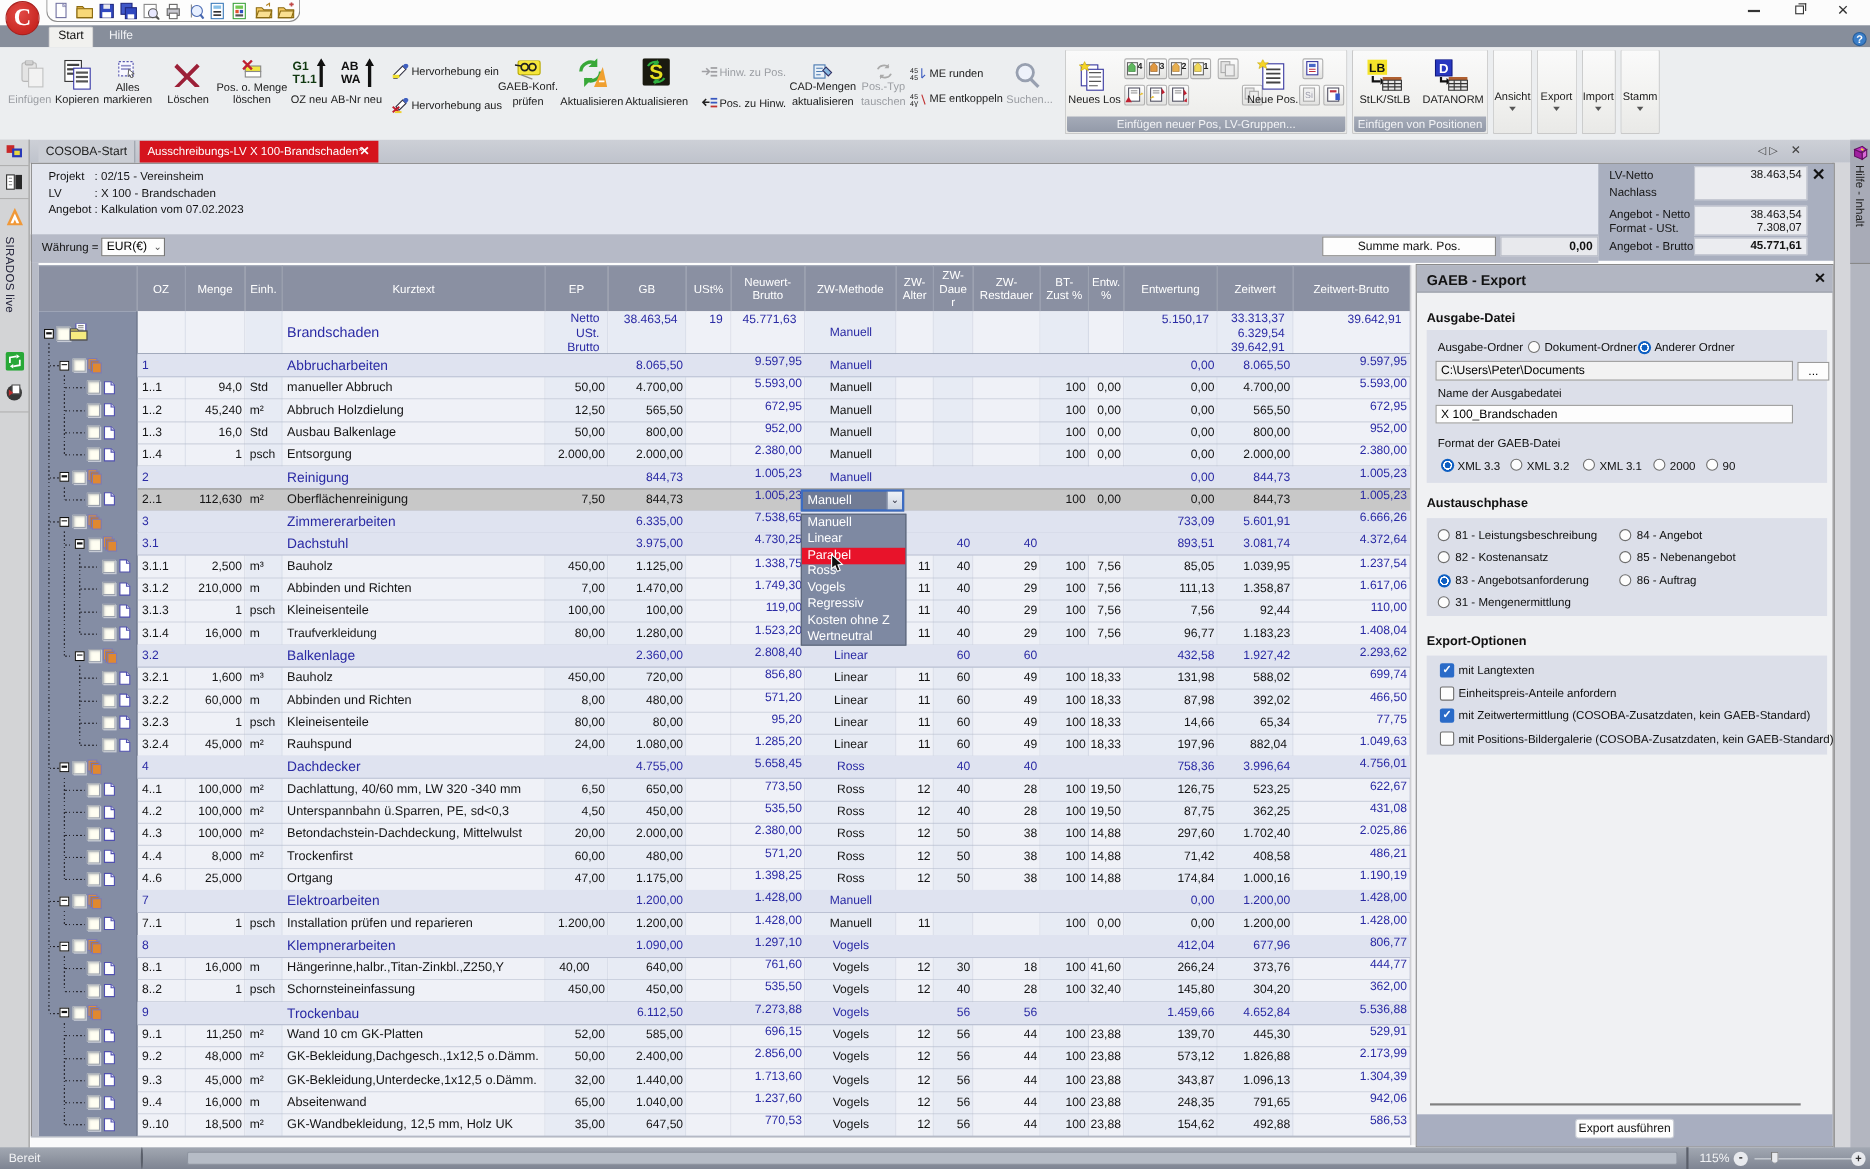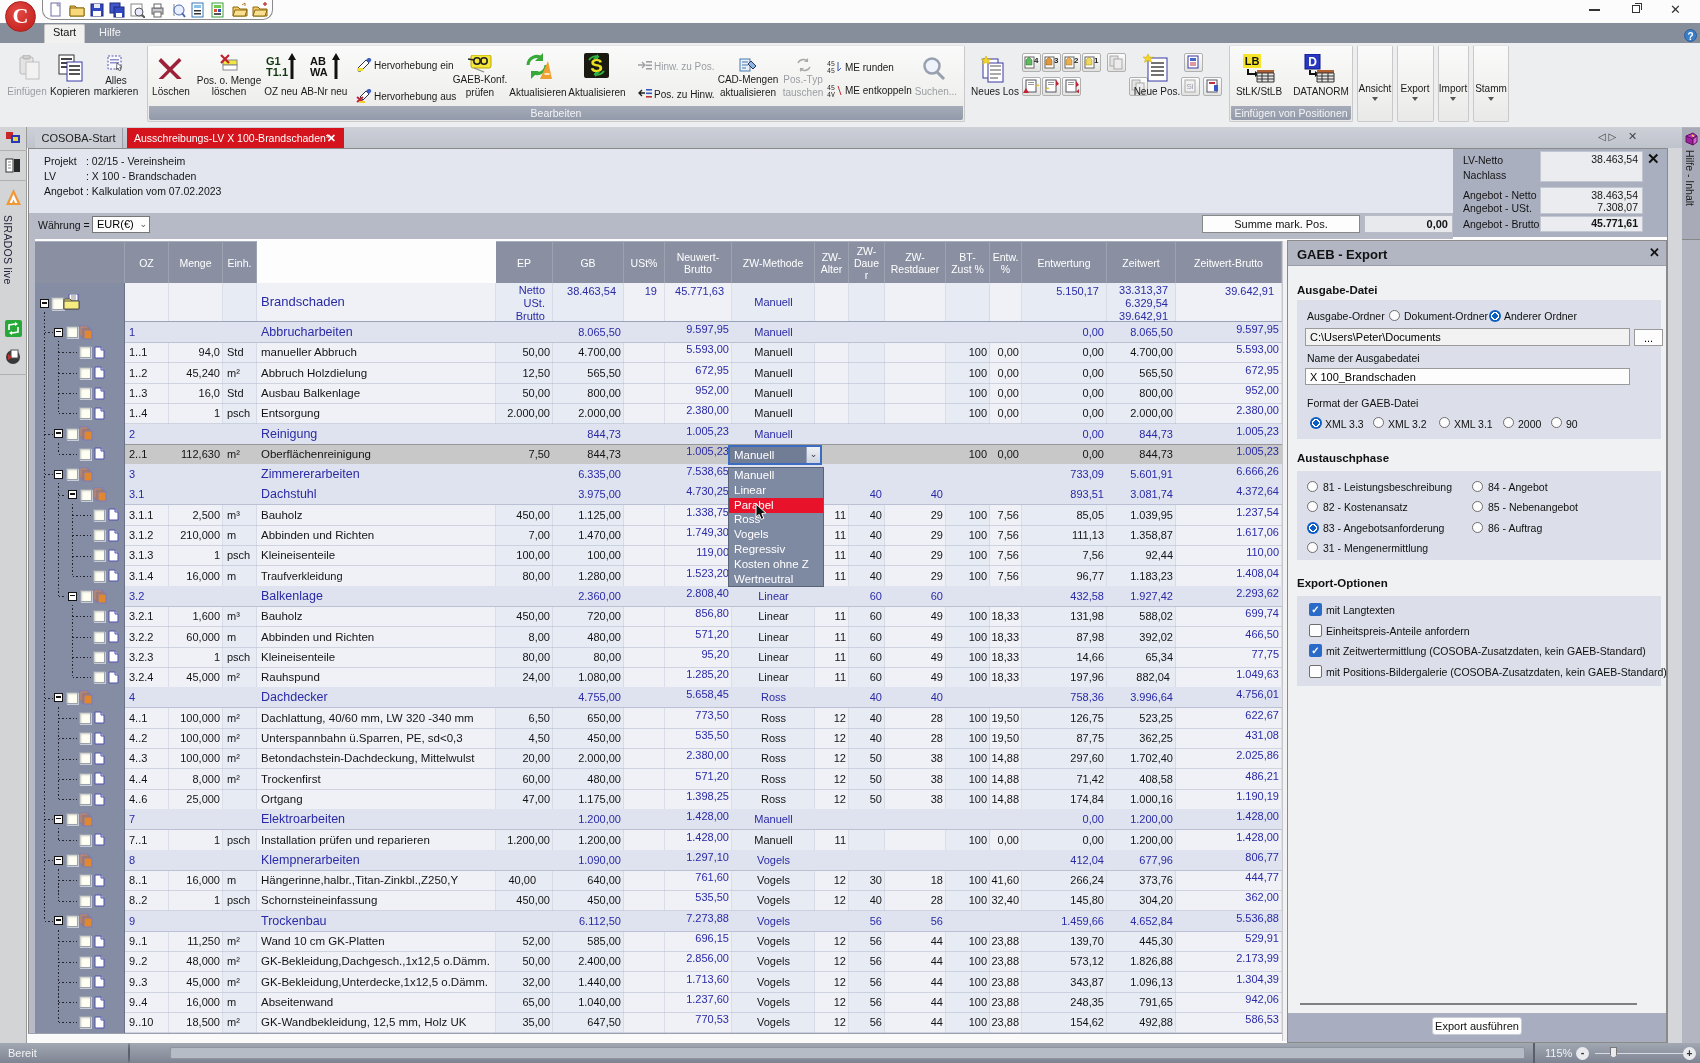--- a/index.html
+++ b/index.html
@@ -131,22 +131,22 @@
         <path d="M3 8h12l-2 6H1z" fill="#fadf90" stroke="#8a6a10"></path>
         <path d="M11 2h4M13 0v4" stroke="#c04848" stroke-width="1.5"></path>
       </svg>
     </div>
 <div id="band"></div>
 <div class="abs" style="left:44px;top:24px;width:41px;height:19px;background:#f1f1ef;border:1px solid #c8c8c8;border-bottom:none;border-radius:2px 2px 0 0"></div>
 <div class="abs" style="left:44px;top:26px;width:41px;text-align:center;font-size:11px;color:#111">Start</div>
 <div class="abs" style="left:90px;top:26px;width:40px;text-align:center;font-size:11px;color:#f0f1f4">Hilfe</div>
 <div class="abs" style="left:1684px;top:29px;width:13px;height:13px;border-radius:50%;background:#3a7ec8;border:1px solid #2a5e98;color:#fff;font-size:10px;font-weight:bold;text-align:center;line-height:13px">?</div>
 <div id="ribbon"></div>
-<div class="rgroup" style="left:147px;width:818px">
-      <div class="rlabel">Bearbeiten</div>
+<div class="rgroup" style="left:968px;width:257px">
+      <div class="rlabel">Einfügen neuer Pos, LV-Gruppen...</div>
     </div>
 <div class="rgroup" style="left:1229px;width:124px">
       <div class="rlabel">Einfügen von Positionen</div>
     </div>
 <div class="rgroup" style="left:1357px;width:36px"></div>
 <div class="rgroup" style="left:1397px;width:37px"></div>
 <div class="rgroup" style="left:1438px;width:31px"></div>
 <div class="rgroup" style="left:1473px;width:36px"></div>
 <div class="abs" style="left:16px;top:55px">
       <svg width="26" height="27">
@@ -515,41 +515,44 @@
 <div class="abs t11 blk" style="left:86px;top:170px">: X 100 - Brandschaden</div>
 <div class="abs t11 blk" style="left:44px;top:185px">Angebot</div>
 <div class="abs t11 blk" style="left:86px;top:185px">: Kalkulation vom 07.02.2023</div>
 <div class="abs" style="left:1453px;top:149px;width:214px;height:88px;background:#a9afbf"></div>
 <div class="abs" style="left:1540px;top:151px;width:103px;height:31px;background:#ebecf0;border:1px solid #c2c6d0"></div>
 <div class="abs" style="left:1540px;top:187px;width:103px;height:27px;background:#ebecf0;border:1px solid #c2c6d0"></div>
 <div class="abs" style="left:1540px;top:216px;width:103px;height:16px;background:#ebecf0;border:1px solid #c2c6d0"></div>
 <div class="abs t11 blk" style="left:1463px;top:154px">LV-Netto</div>
 <div class="abs t11 blk" style="left:1463px;top:169px">Nachlass</div>
 <div class="abs t11 blk" style="left:1463px;top:189px">Angebot - Netto</div>
-<div class="abs t11 blk" style="left:1463px;top:202px">Angebot - USt.</div>
+<div class="abs t11 blk" style="left:1463px;top:202px">Format - USt.</div>
 <div class="abs t11 blk" style="left:1463px;top:218px">Angebot - Brutto</div>
 <div class="abs t11 blk r " style="left:1540px;top:153px;width:98px">38.463,54</div>
 <div class="abs t11 blk r " style="left:1540px;top:189px;width:98px">38.463,54</div>
 <div class="abs t11 blk r " style="left:1540px;top:201px;width:98px">7.308,07</div>
 <div class="abs t11 blk r b" style="left:1540px;top:217px;width:98px">45.771,61</div>
 <div class="abs" style="left:1647px;top:150px;font-size:15px;font-weight:bold;color:#111">✕</div>
 <div class="abs" style="left:28px;top:213px;width:1425px;height:26px;background:#b6bac7;border-left:1px solid #8a8a8a"></div>
 <div class="abs t11 blk" style="left:38px;top:219px">Währung =</div>
 <div class="abs" style="left:92px;top:216px;width:58px;height:17px;background:#fdfdfd;border:1px solid #777;font-size:11px;line-height:15px;padding-left:4px">EUR(€) <span style="position:absolute;right:2px;top:0px;color:#555;font-size:9px">⌄</span></div>
 <div class="abs" style="left:1202px;top:215px;width:158px;height:18px;background:#fdfdfd;border:1px solid #888;font-size:11px;line-height:16px;text-align:center;color:#111">Summe mark. Pos.</div>
 <div class="abs" style="left:1364px;top:215px;width:89px;height:18px;background:#e8e9ed;border:1px solid #b8bcc6;font-size:11px;line-height:16px;text-align:right;color:#111;font-weight:bold;padding-right:4px">0,00</div>
 <div class="hd" style="left:35px;top:241px;width:90px;height:42px"></div>
 <div class="hd" style="left:125px;top:241px;width:44px;height:42px">
       <div>OZ</div>
     </div>
 <div class="hd" style="left:169px;top:241px;width:54px;height:42px">
       <div>Menge</div>
     </div>
 <div class="hd" style="left:223px;top:241px;width:34px;height:42px">
       <div>Einh.</div>
+    </div>
+<div class="hd" style="left:257px;top:241px;width:239px;height:42px">
+      <div>Kurztext</div>
     </div>
 <div class="hd" style="left:496px;top:241px;width:57px;height:42px">
       <div>EP</div>
     </div>
 <div class="hd" style="left:553px;top:241px;width:71px;height:42px">
       <div>GB</div>
     </div>
 <div class="hd" style="left:624px;top:241px;width:41px;height:42px">
       <div>USt%</div>
     </div>

